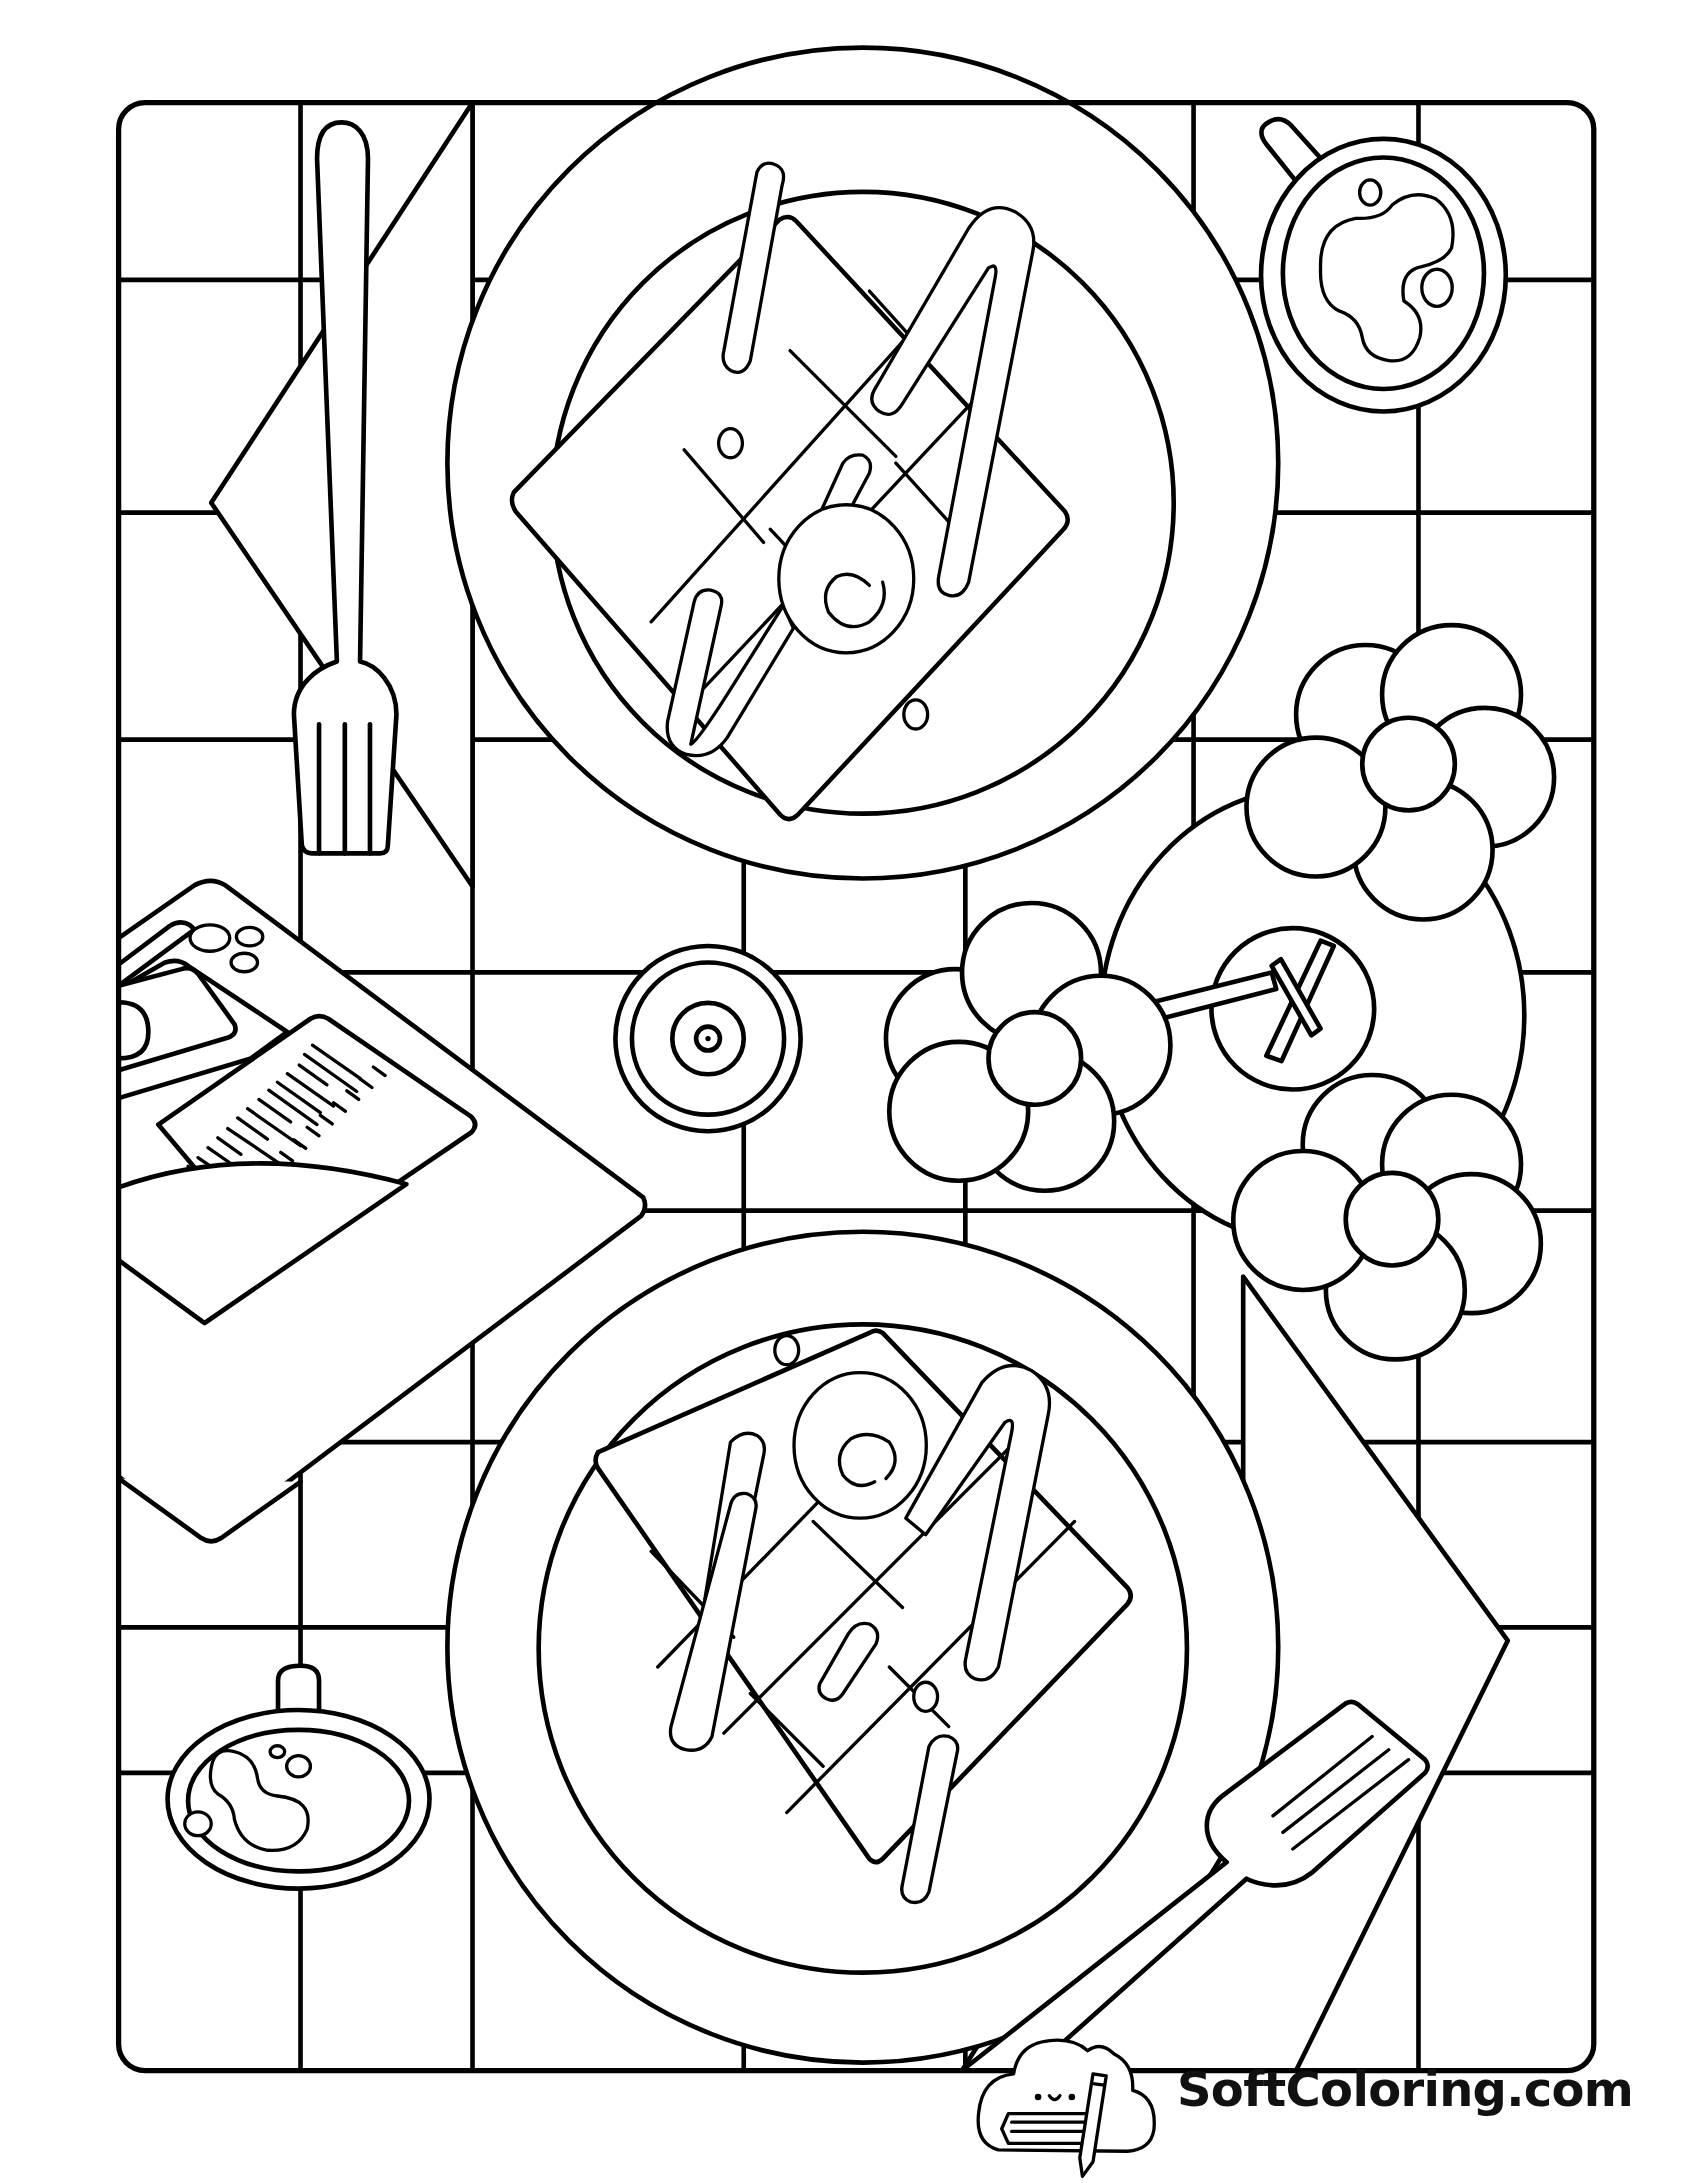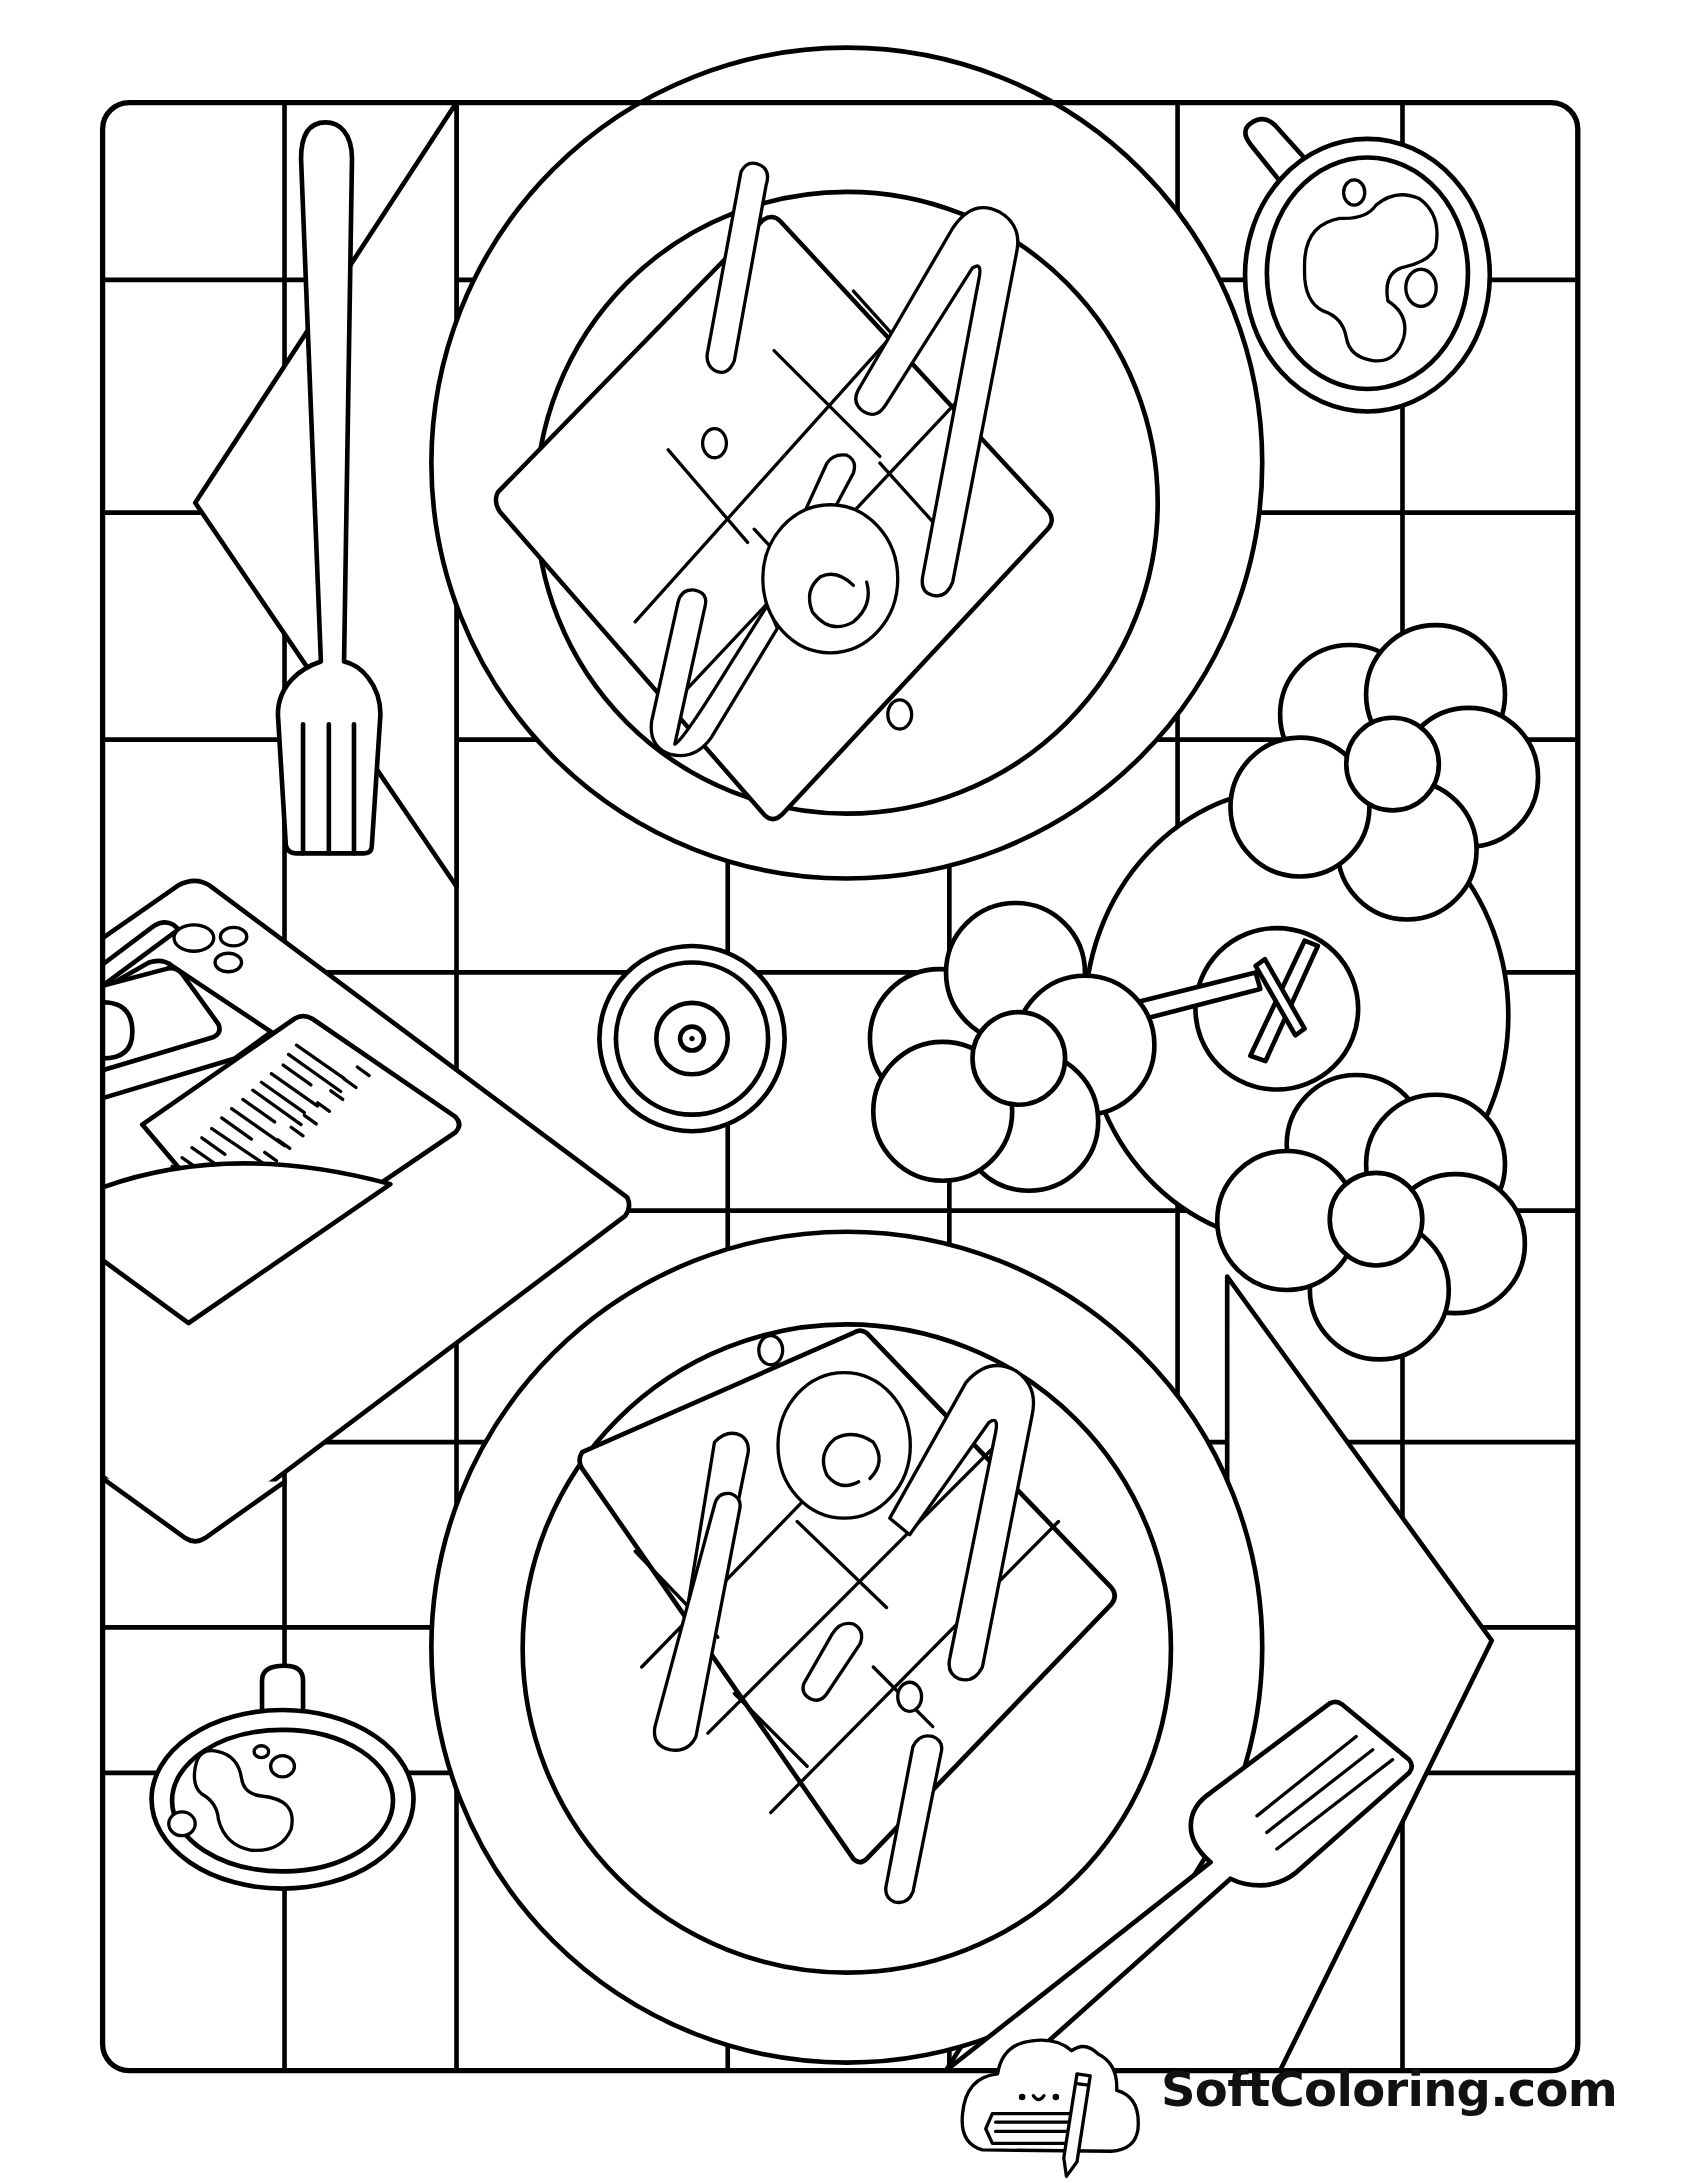--- a/index.html
+++ b/index.html
@@ -1,17 +1,17 @@
 <!DOCTYPE html>
 <html style="font-size:10.6px"><head>
 <meta charset="utf-8">
 <style>
   html, body { margin: 0; padding: 0; background: #ffffff; }
   body { width: 1687px; height: 2183px; position: relative; overflow: hidden; }
-  #page { position: absolute; left: 0; top: 0; width: 1510px; height: 2183px; }
+  #page { position: absolute; left: 16px; top: 0; width: 1510px; height: 2183px; }
   svg { display: block; }
   .ln { fill: none; stroke: #000; stroke-width: 7; stroke-linejoin: round; stroke-linecap: round; }
   .lnw { fill: #fff; stroke: #000; stroke-width: 7; stroke-linejoin: round; stroke-linecap: round; }
   .thin { fill: none; stroke: #000; stroke-width: 5; stroke-linecap: round; }
   .thinw { fill: #fff; stroke: #000; stroke-width: 5; stroke-linejoin: round; stroke-linecap: round; }
   .brand-text { position: absolute; left: 1161px; top: 2061px; font-family: "DejaVu Sans", sans-serif; font-weight: bold; font-size: 48px; color: #111; letter-spacing: -0.7px; }
 </style>
 </head>
 <body>
 

